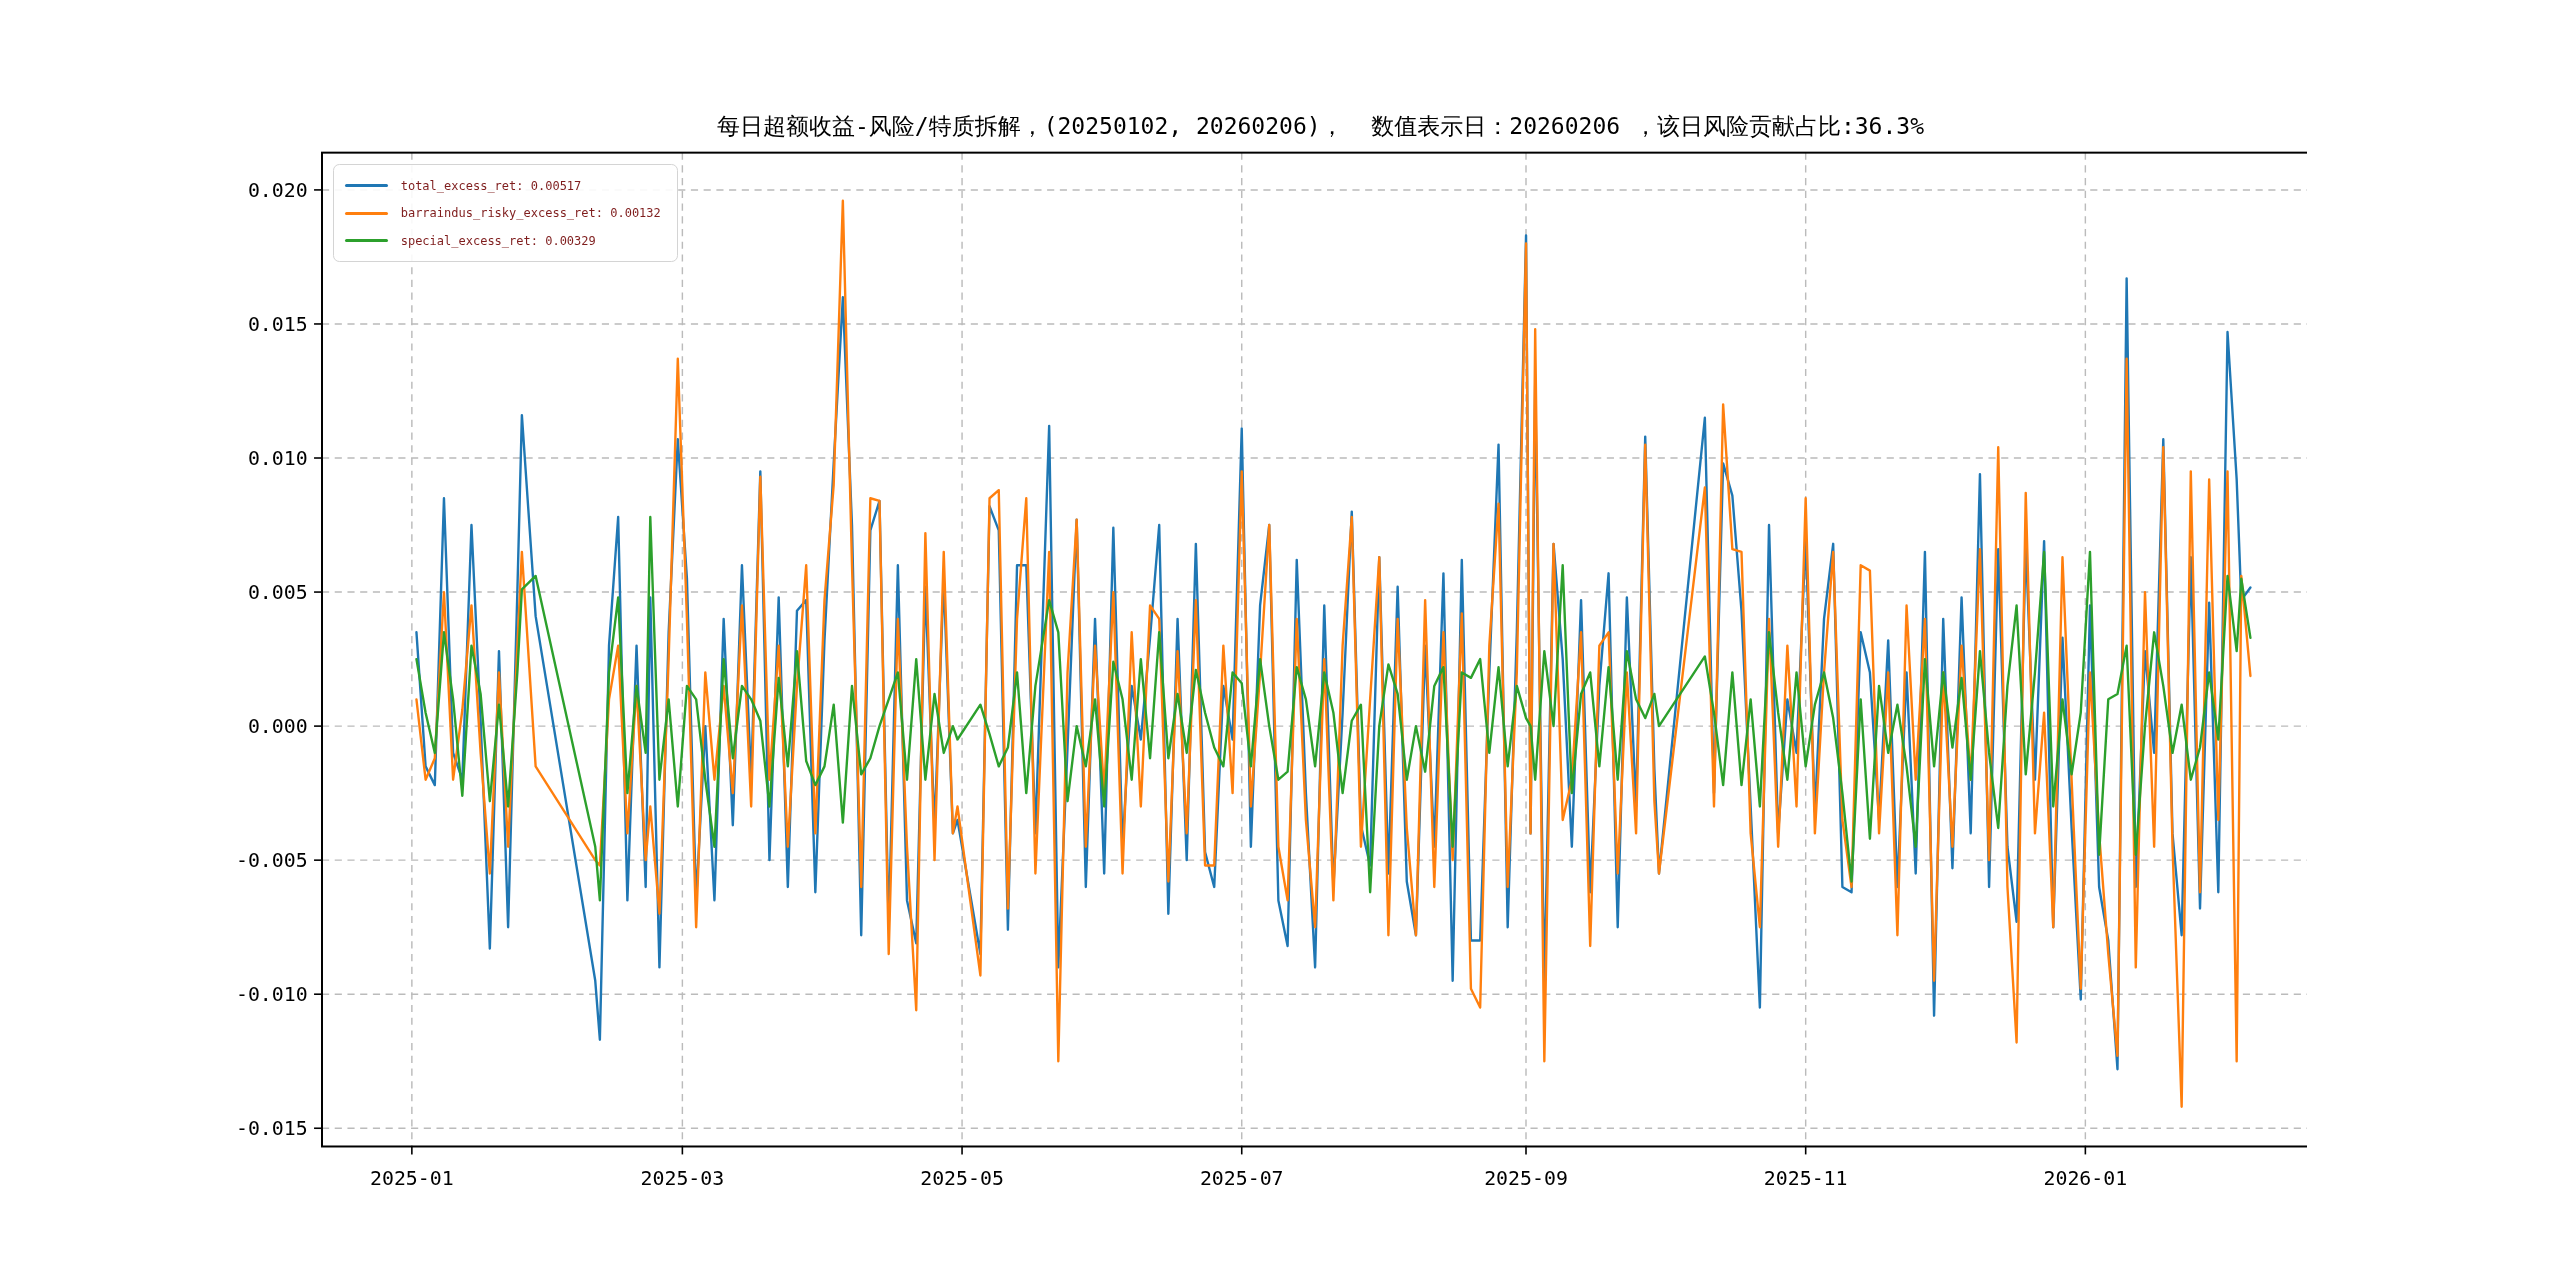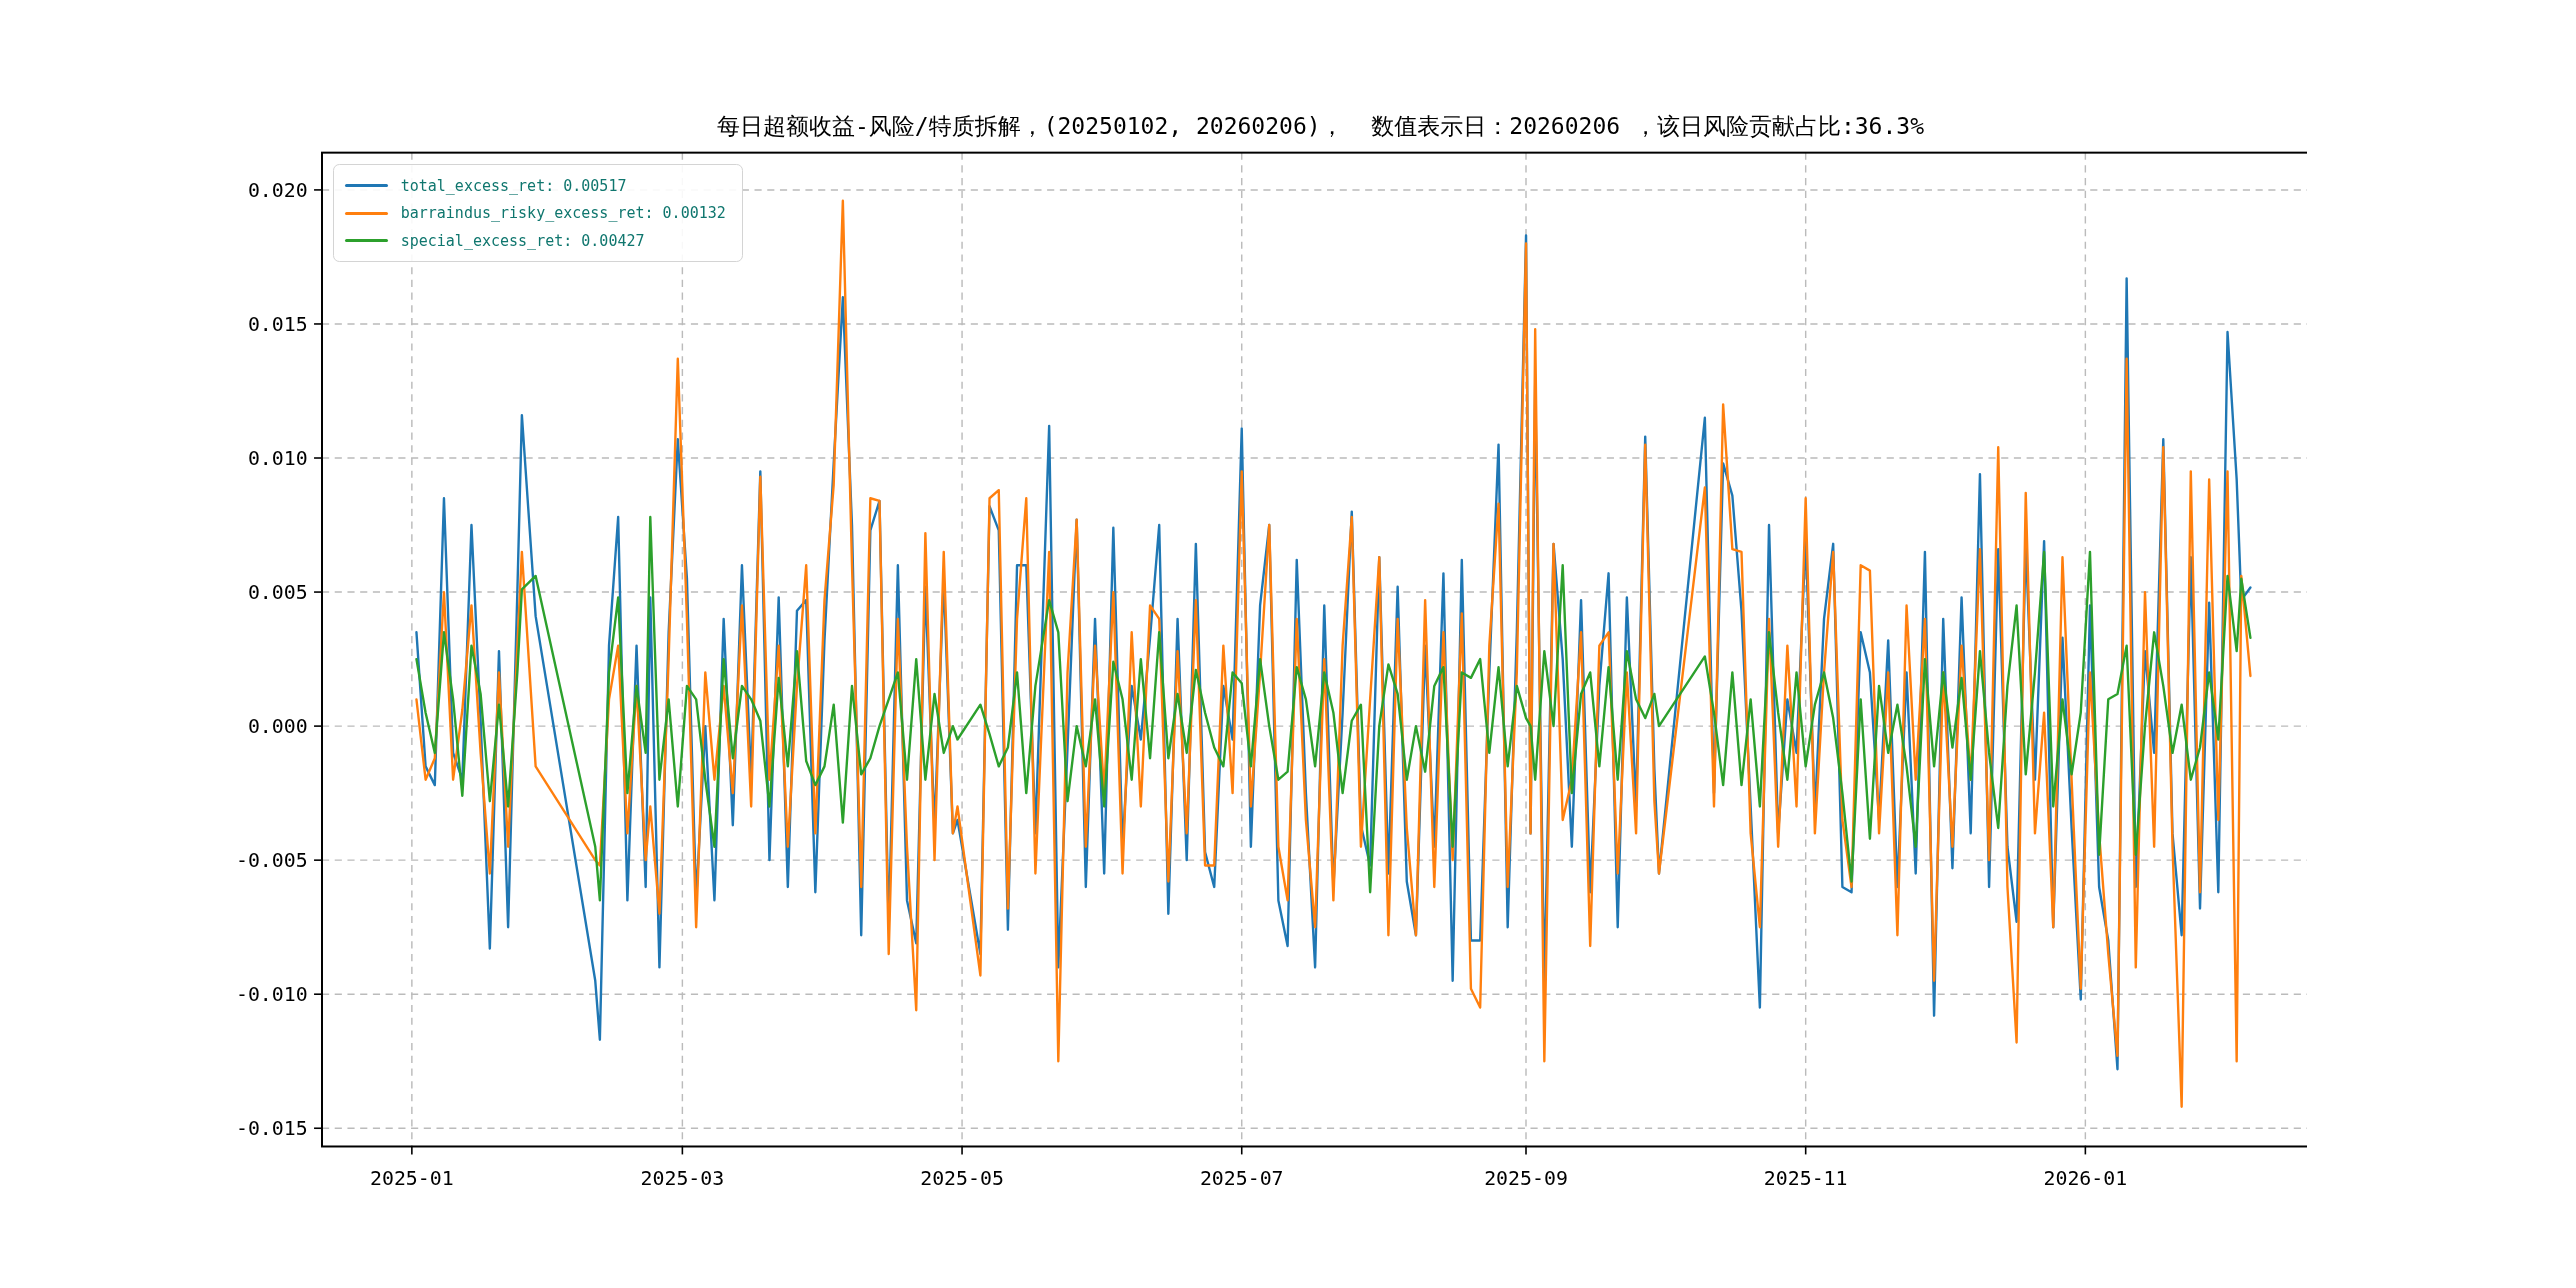--- a/index.html
+++ b/index.html
@@ -50,22 +50,22 @@
     gap: 12.7px;
     height: 22px;
   }
   .legend-swatch {
     width: 43px;
     height: 3.2px;
     border-radius: 1.6px;
     flex: 0 0 auto;
   }
   .legend-label {
-    font-size: 15px;
-    color: #0f766e;
+    font-size: 12px;
+    color: #7f1d1d;
     white-space: pre;
   }
   .tick-label-y {
     font-size: 25px;
     fill: #000000;
   }
   .tick-label-x {
     font-size: 25px;
     fill: #000000;
   }
@@ -132,17 +132,17 @@
     <div class="legend-entry">
       <div class="legend-swatch" style="background: rgb(31, 119, 180);"></div>
       <div class="legend-label">total_excess_ret: 0.00517</div>
     </div>
     <div class="legend-entry">
       <div class="legend-swatch" style="background: rgb(255, 127, 14);"></div>
       <div class="legend-label">barraindus_risky_excess_ret: 0.00132</div>
     </div>
     <div class="legend-entry">
       <div class="legend-swatch" style="background: rgb(44, 160, 44);"></div>
-      <div class="legend-label">special_excess_ret: 0.00427</div>
+      <div class="legend-label">special_excess_ret: 0.00329</div>
     </div>
   </div>
 </div>
 
 
 </body></html>

